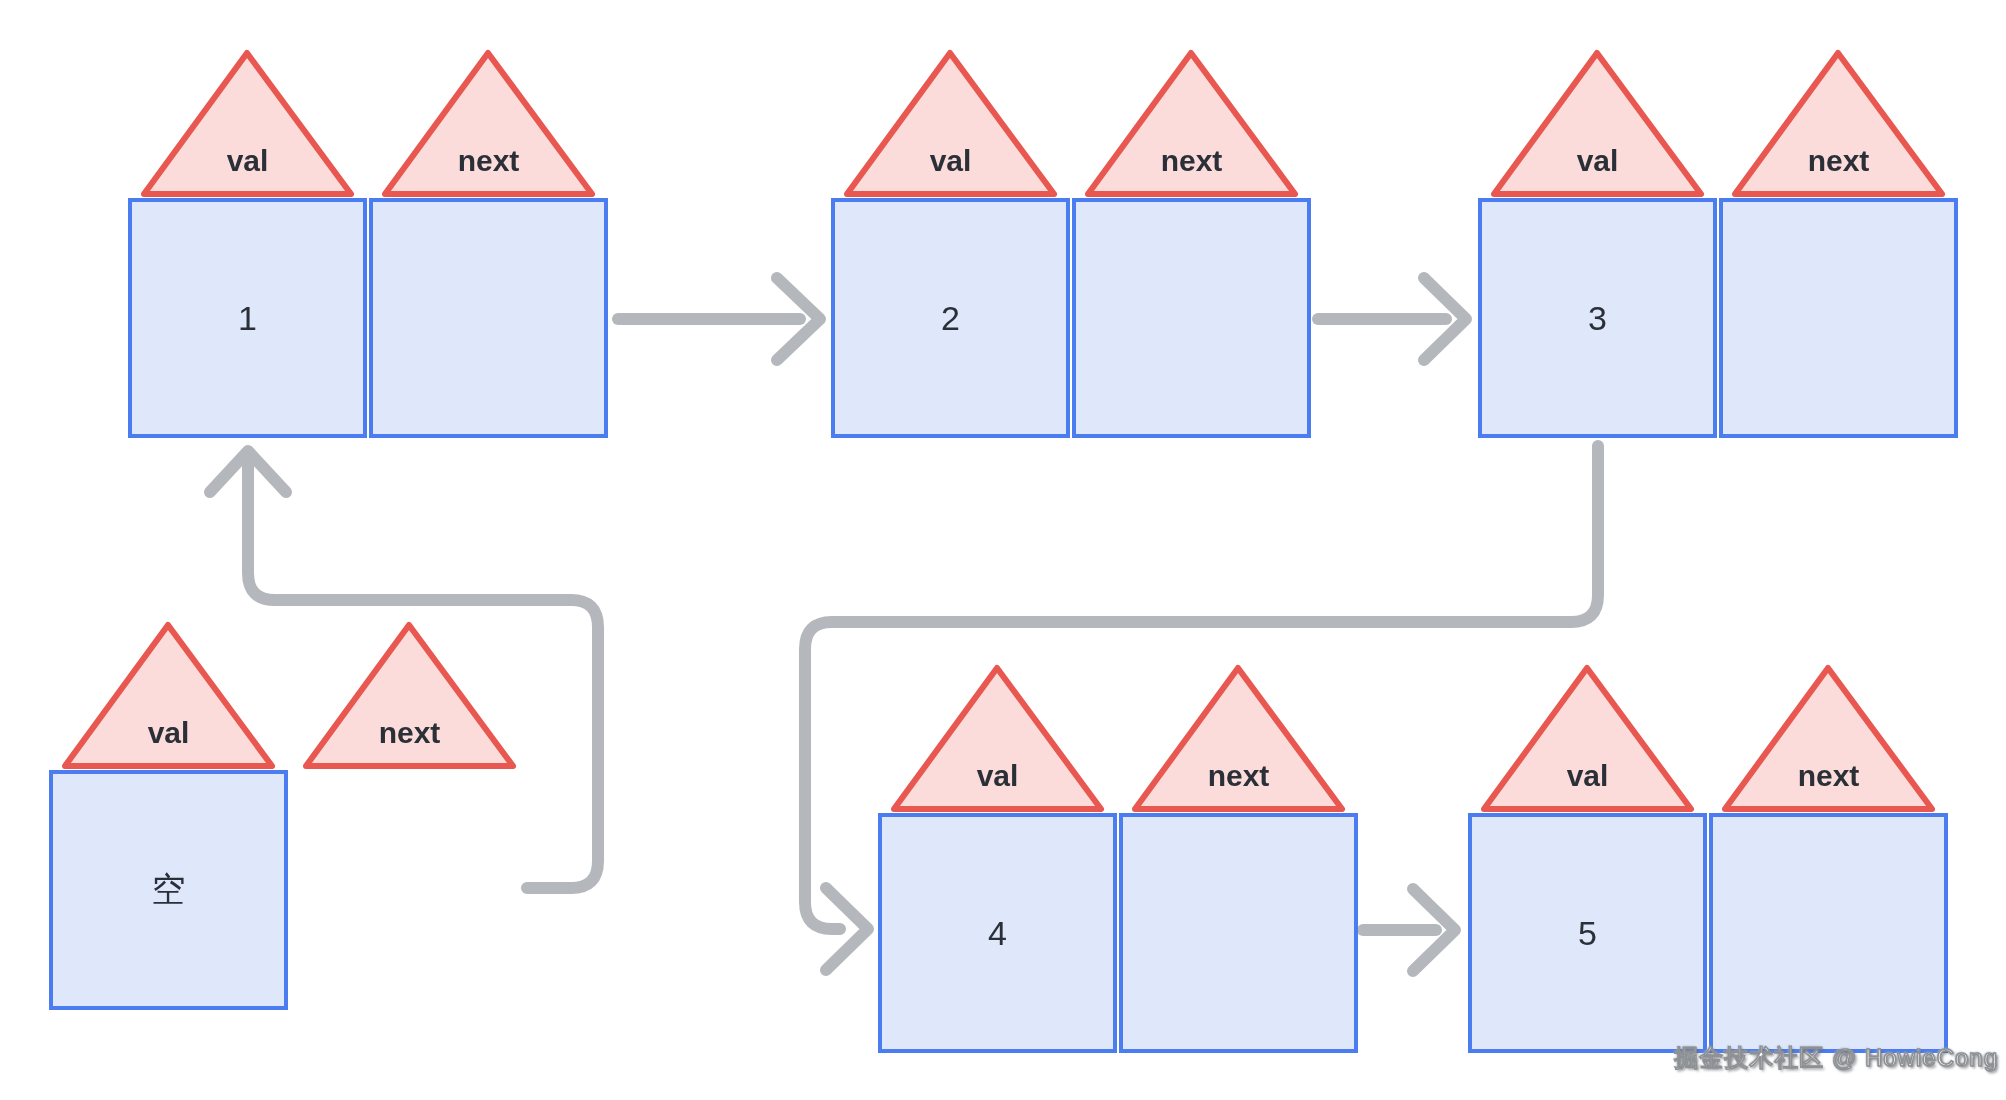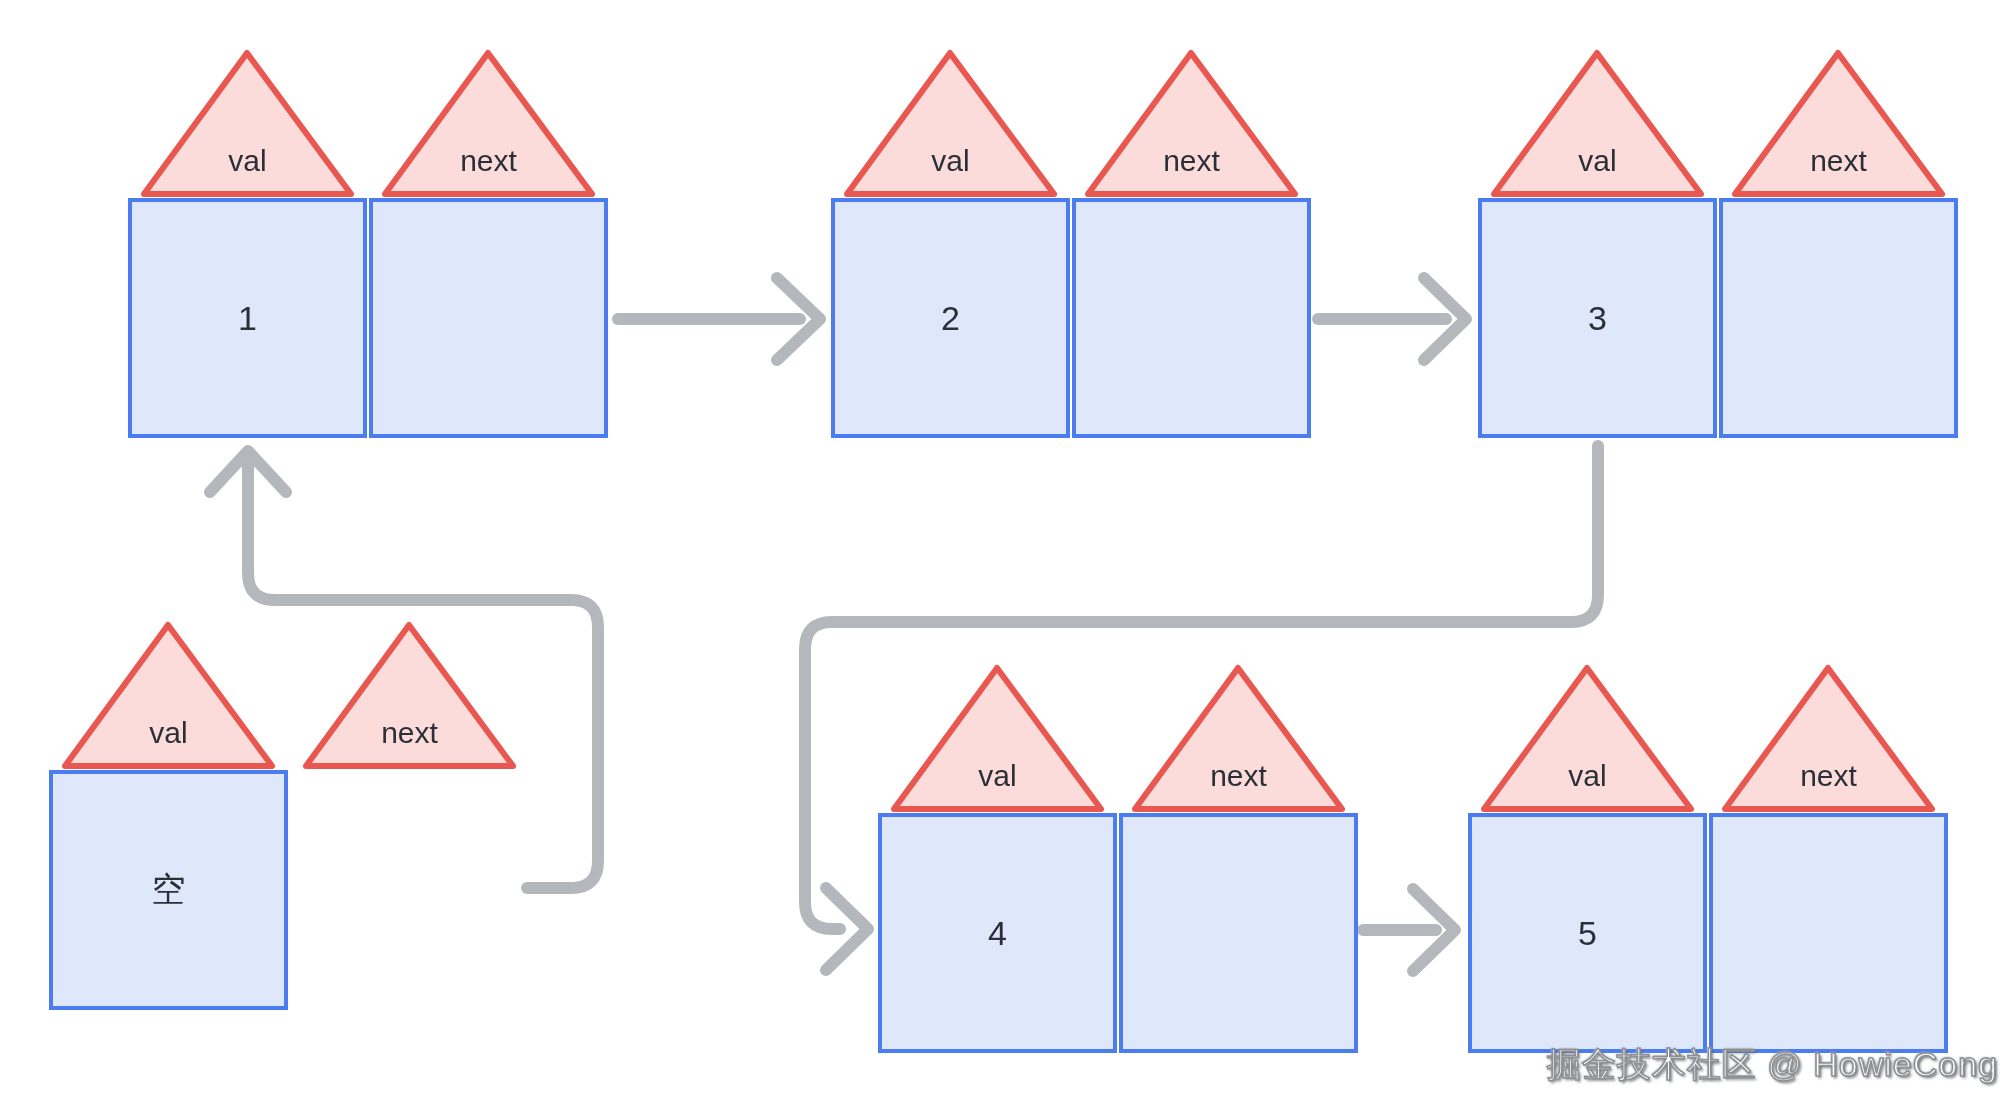--- a/index.html
+++ b/index.html
@@ -10,37 +10,37 @@
   html,body{margin:0;padding:0;}
   body{
     width:2006px;height:1100px;position:relative;overflow:hidden;
     background:var(--bg);
     font-family:"Liberation Sans","DejaVu Sans",sans-serif;
     color:var(--text);
   }
   .arrows{position:absolute;left:0;top:0;z-index:1;}
   .arrow{fill:none;stroke:var(--arrow);stroke-width:12;stroke-linecap:round;stroke-linejoin:round;}
   .node{position:absolute;width:480px;z-index:2;}
-  .tri-row{display:flex;gap:2px;}
+  .tri-row{display:flex;gap:2px;font-weight:bold;}
   .tri{position:relative;width:239px;height:150px;}
   .tri svg{position:absolute;left:11px;top:0;width:217px;height:150px;display:block;}
   .tri polygon{fill:var(--triangle-fill);stroke:var(--triangle-border);stroke-width:6;stroke-linejoin:round;}
   .tri-label{
     position:absolute;left:0;right:0;bottom:20px;text-align:center;
     font-size:30px;line-height:34px;color:var(--text);
   }
   .box-row{display:flex;gap:2px;}
   .cell{
     width:231px;height:232px;border:4px solid var(--box-border);
     background:var(--box-fill);display:flex;align-items:center;justify-content:center;
     font-size:34px;
   }
   .watermark{
     position:absolute;top:1042px;right:8px;z-index:3;
-    font-size:34px;letter-spacing:1px;color:#ffffff;
+    font-size:24px;letter-spacing:1px;color:#ffffff;
     -webkit-text-stroke:1.5px #8d9094;
     text-shadow:2px 2px 3px #63666a, -1px -1px 2px #aeb1b5, 0 0 2px #8d9094;
     white-space:nowrap;
   }
 </style>
 </head>
 <body>
 
 <svg class="arrows" width="2006" height="1100" viewBox="0 0 2006 1100">
   <g>

